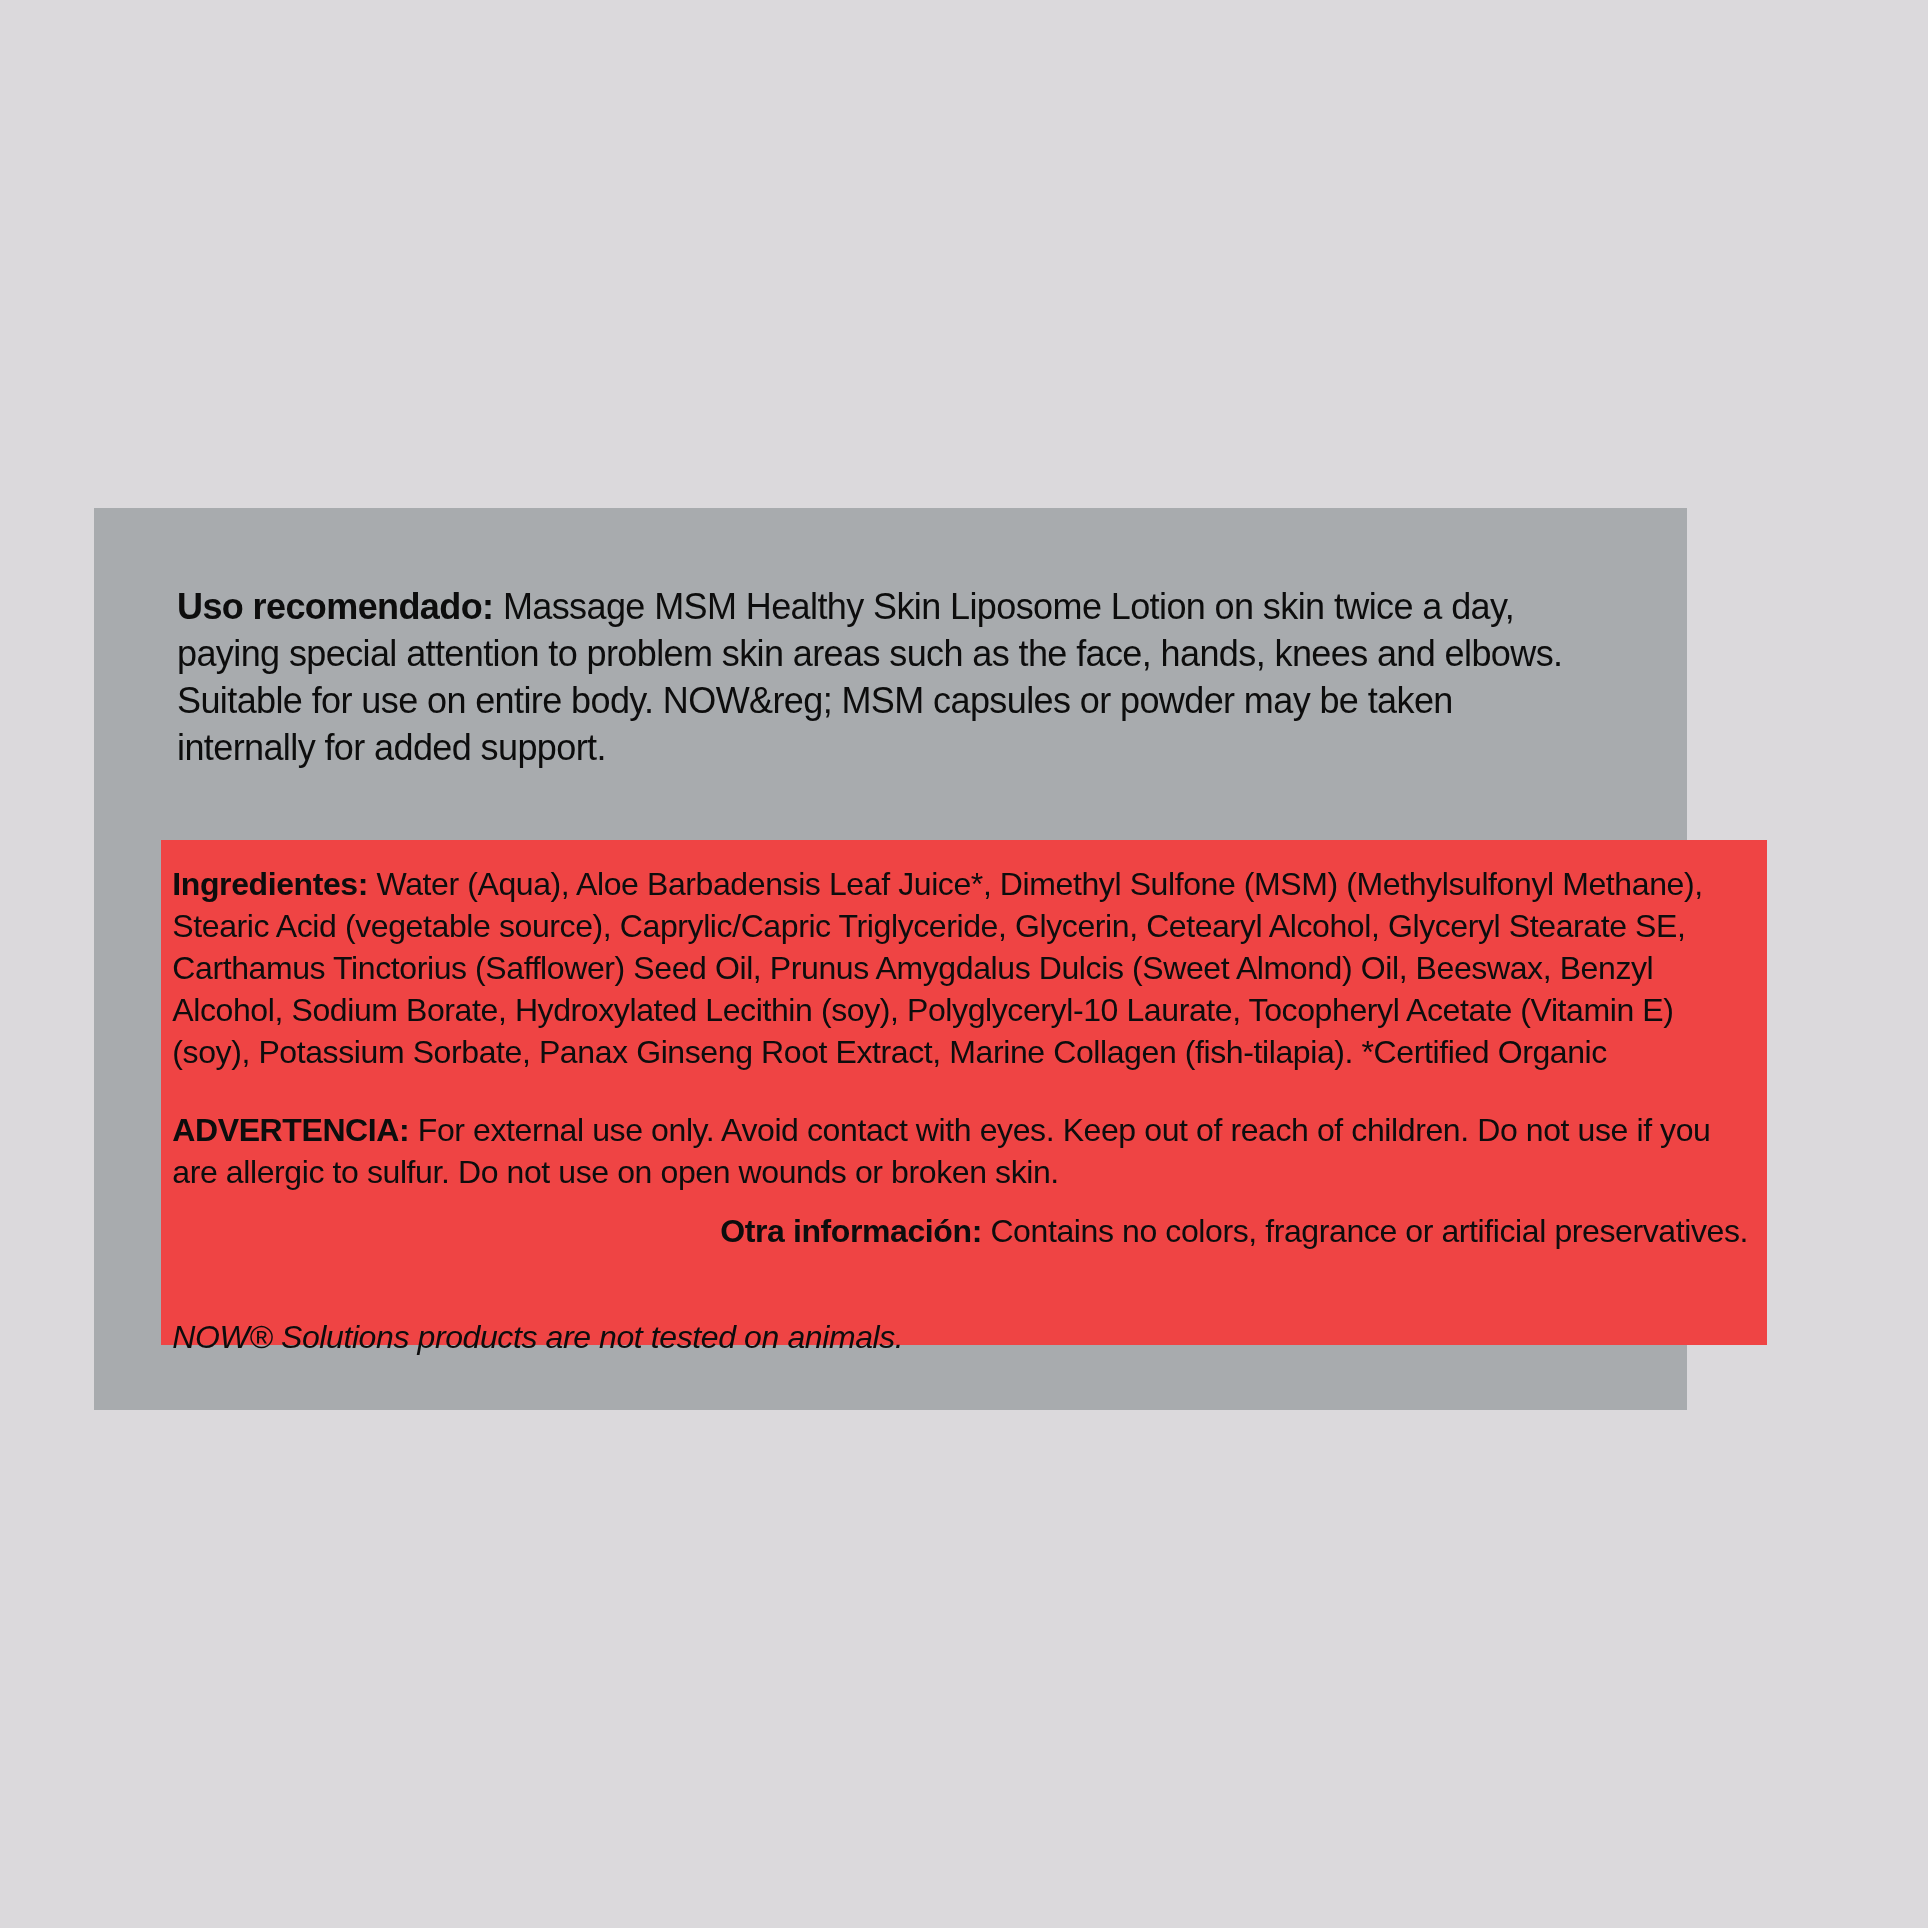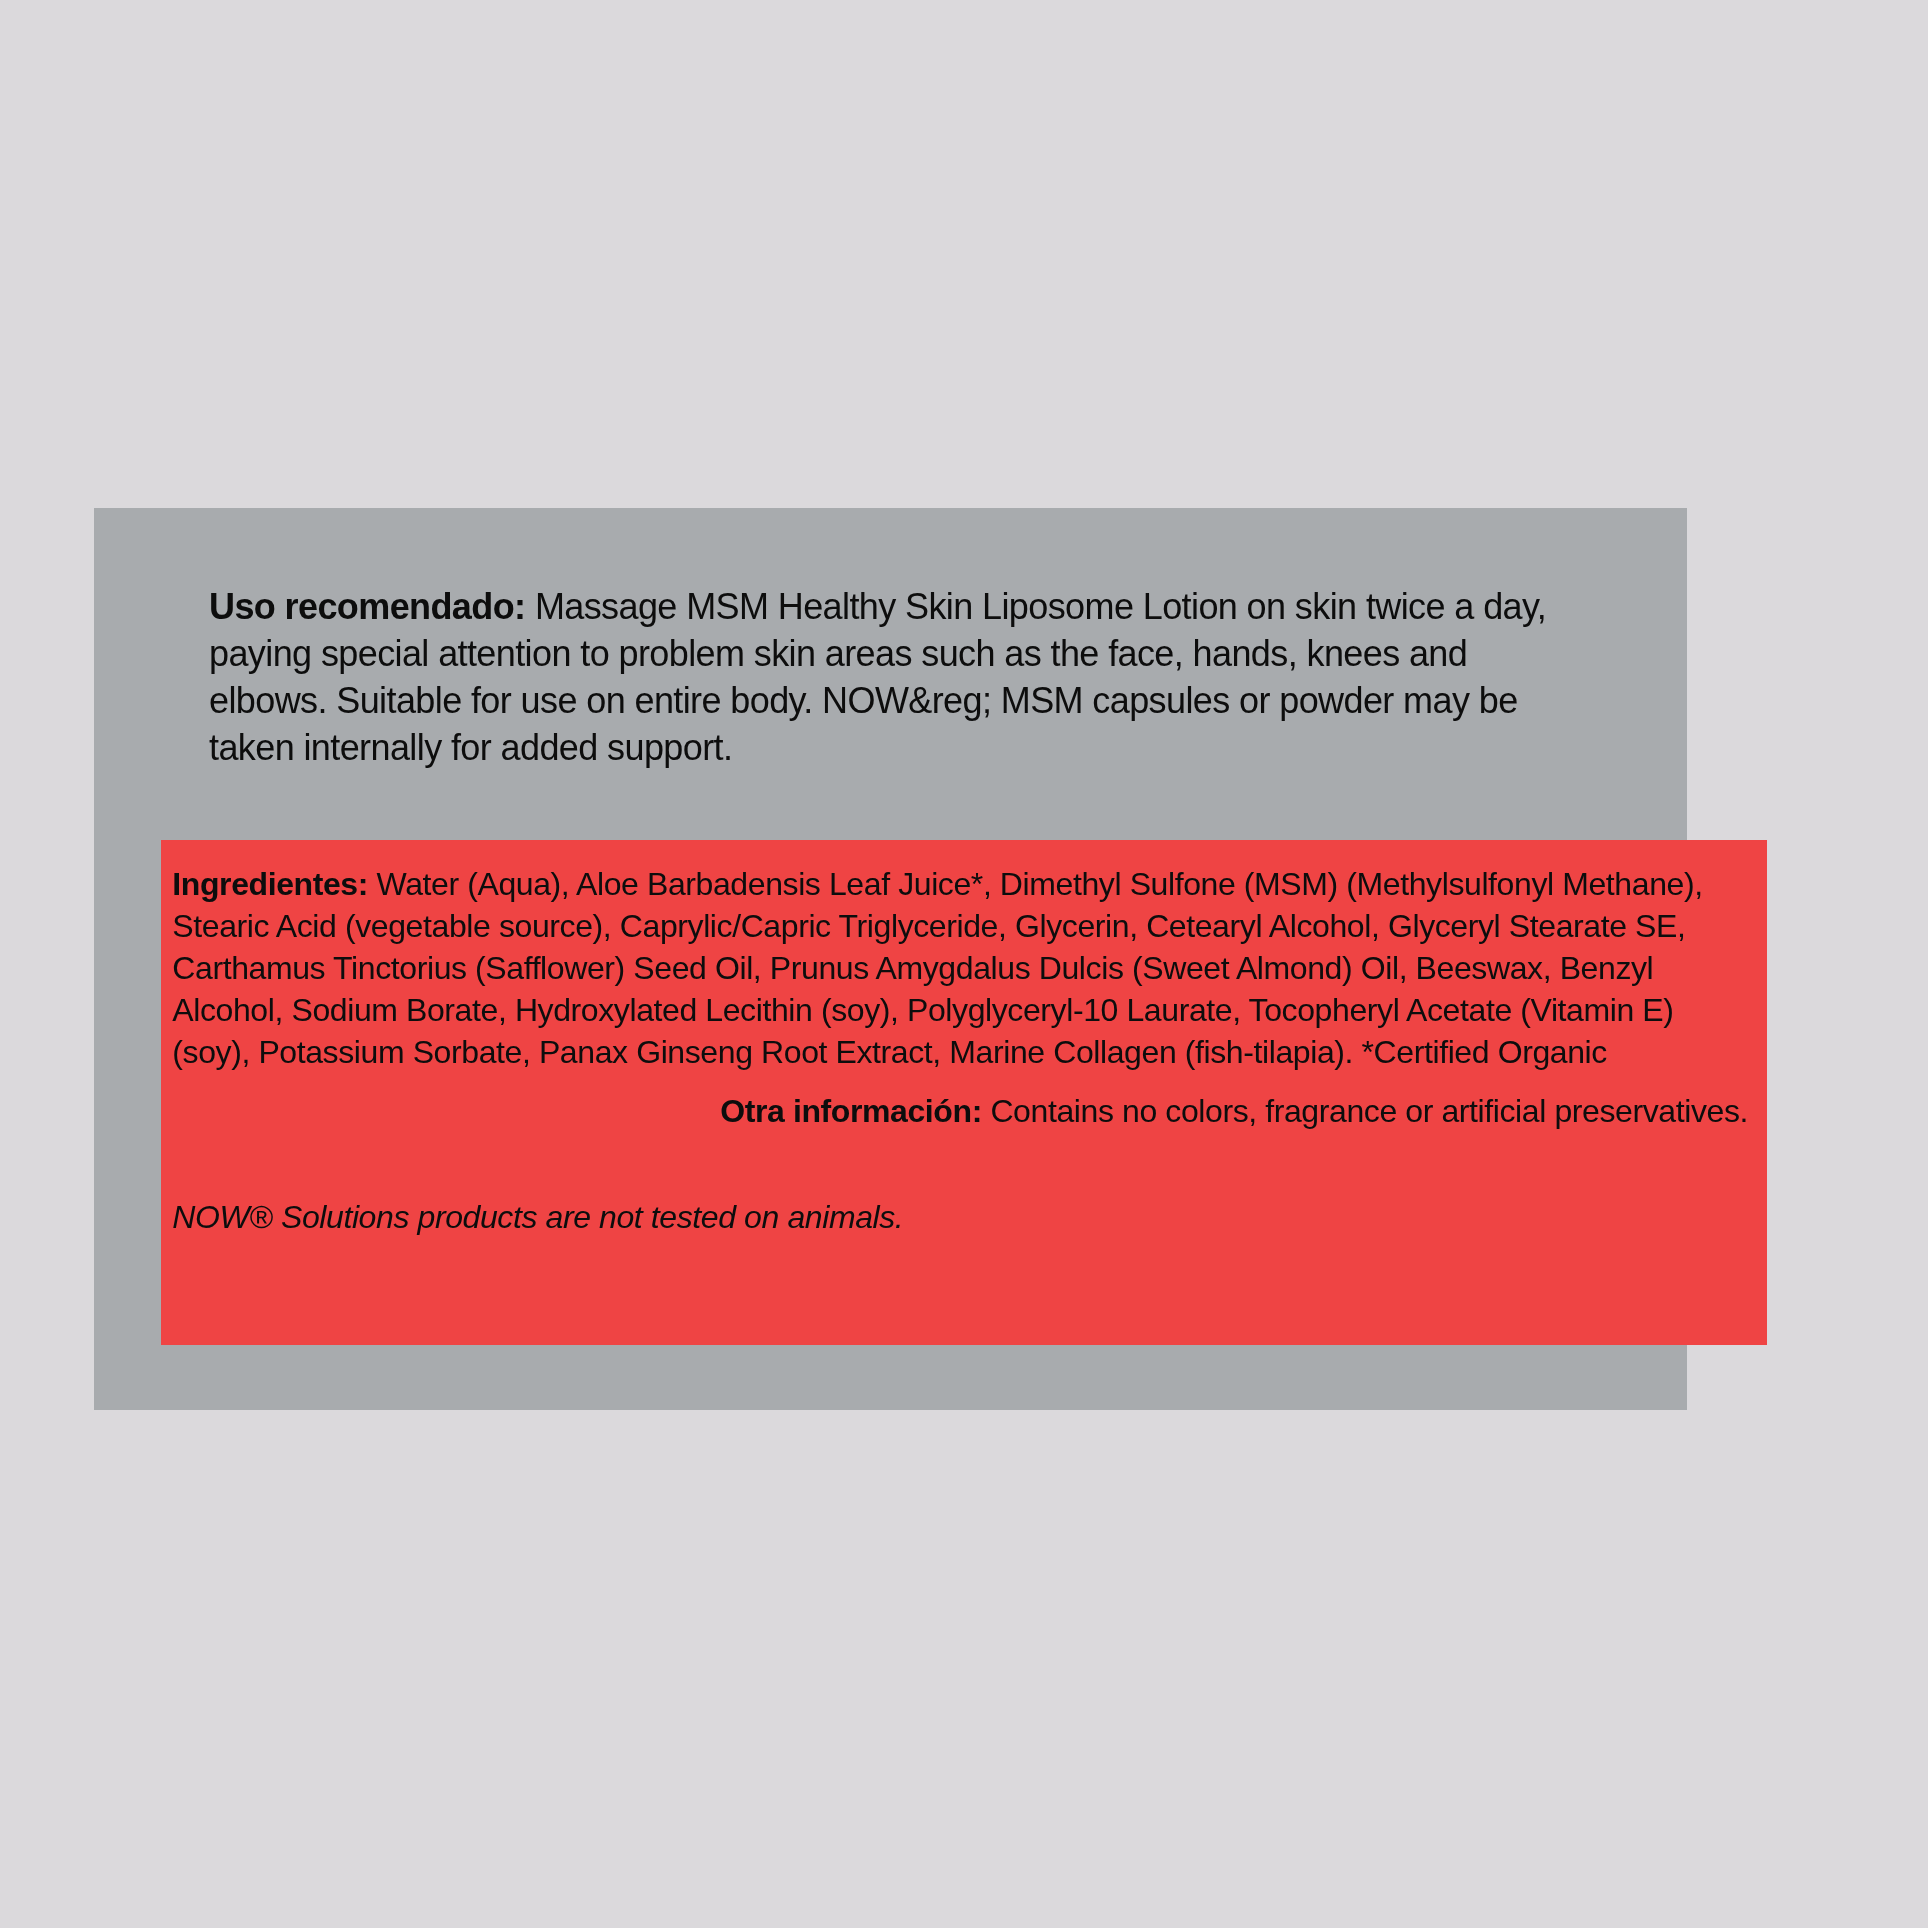--- a/index.html
+++ b/index.html
@@ -20,21 +20,21 @@
     inset: 0;
   }
   .panel {
     position: absolute;
     left: 94px;
     top: 508px;
     width: 1593px;
     height: 902px;
     background: #a8abae;
     box-sizing: border-box;
-    padding: 75px 121px 0 115px;
+    padding: 75px 121px 0 83px;
   }
   .panel-text {
     font-size: 36px;
     line-height: 47px;
     letter-spacing: -0.6px;
     max-width: 1535px;
   }
   .panel-text p {
     margin: 0;
   }
@@ -69,20 +69,21 @@
 
 <div class="stage">
   <div class="panel">
     <div class="panel-text">
       <p><span class="lead">Uso recomendado:</span> <span>Massage MSM Healthy Skin Liposome Lotion on skin twice a day, paying special attention to problem skin areas such as the face, hands, knees and elbows. Suitable for use on entire body. NOW&amp;reg; MSM capsules or powder may be taken internally for added support.</span></p>
     </div>
 
     <div class="whitebox">
       <p class="ingredients"><span class="lead">Ingredientes:</span> <span>Water (Aqua), Aloe Barbadensis Leaf Juice*, Dimethyl Sulfone (MSM) (Methylsulfonyl Methane), Stearic Acid (vegetable source), Caprylic/Capric Triglyceride, Glycerin, Cetearyl Alcohol, Glyceryl Stearate SE, Carthamus Tinctorius (Safflower) Seed Oil, Prunus Amygdalus Dulcis (Sweet Almond) Oil, Beeswax, Benzyl Alcohol, Sodium Borate, Hydroxylated Lecithin (soy), Polyglyceryl-10 Laurate, Tocopheryl Acetate (Vitamin E) (soy), Potassium Sorbate, Panax Ginseng Root Extract, Marine Collagen (fish-tilapia). *Certified Organic</span></p>
 
+      <p class="warning"><span class="lead">ADVERTENCIA:</span> <span>For external use only. Avoid contact with eyes. Keep out of reach of children. Do not use if you are allergic to sulfur. Do not use on open wounds or broken skin.</span></p>
 
       <p class="other"><span class="lead">Otra información:</span> <span>Contains no colors, fragrance or artificial preservatives.</span></p>
 
       <p class="footnote">NOW® Solutions products are not tested on animals.</p>
     </div>
   </div>
 </div>
 
 
 </body></html>

